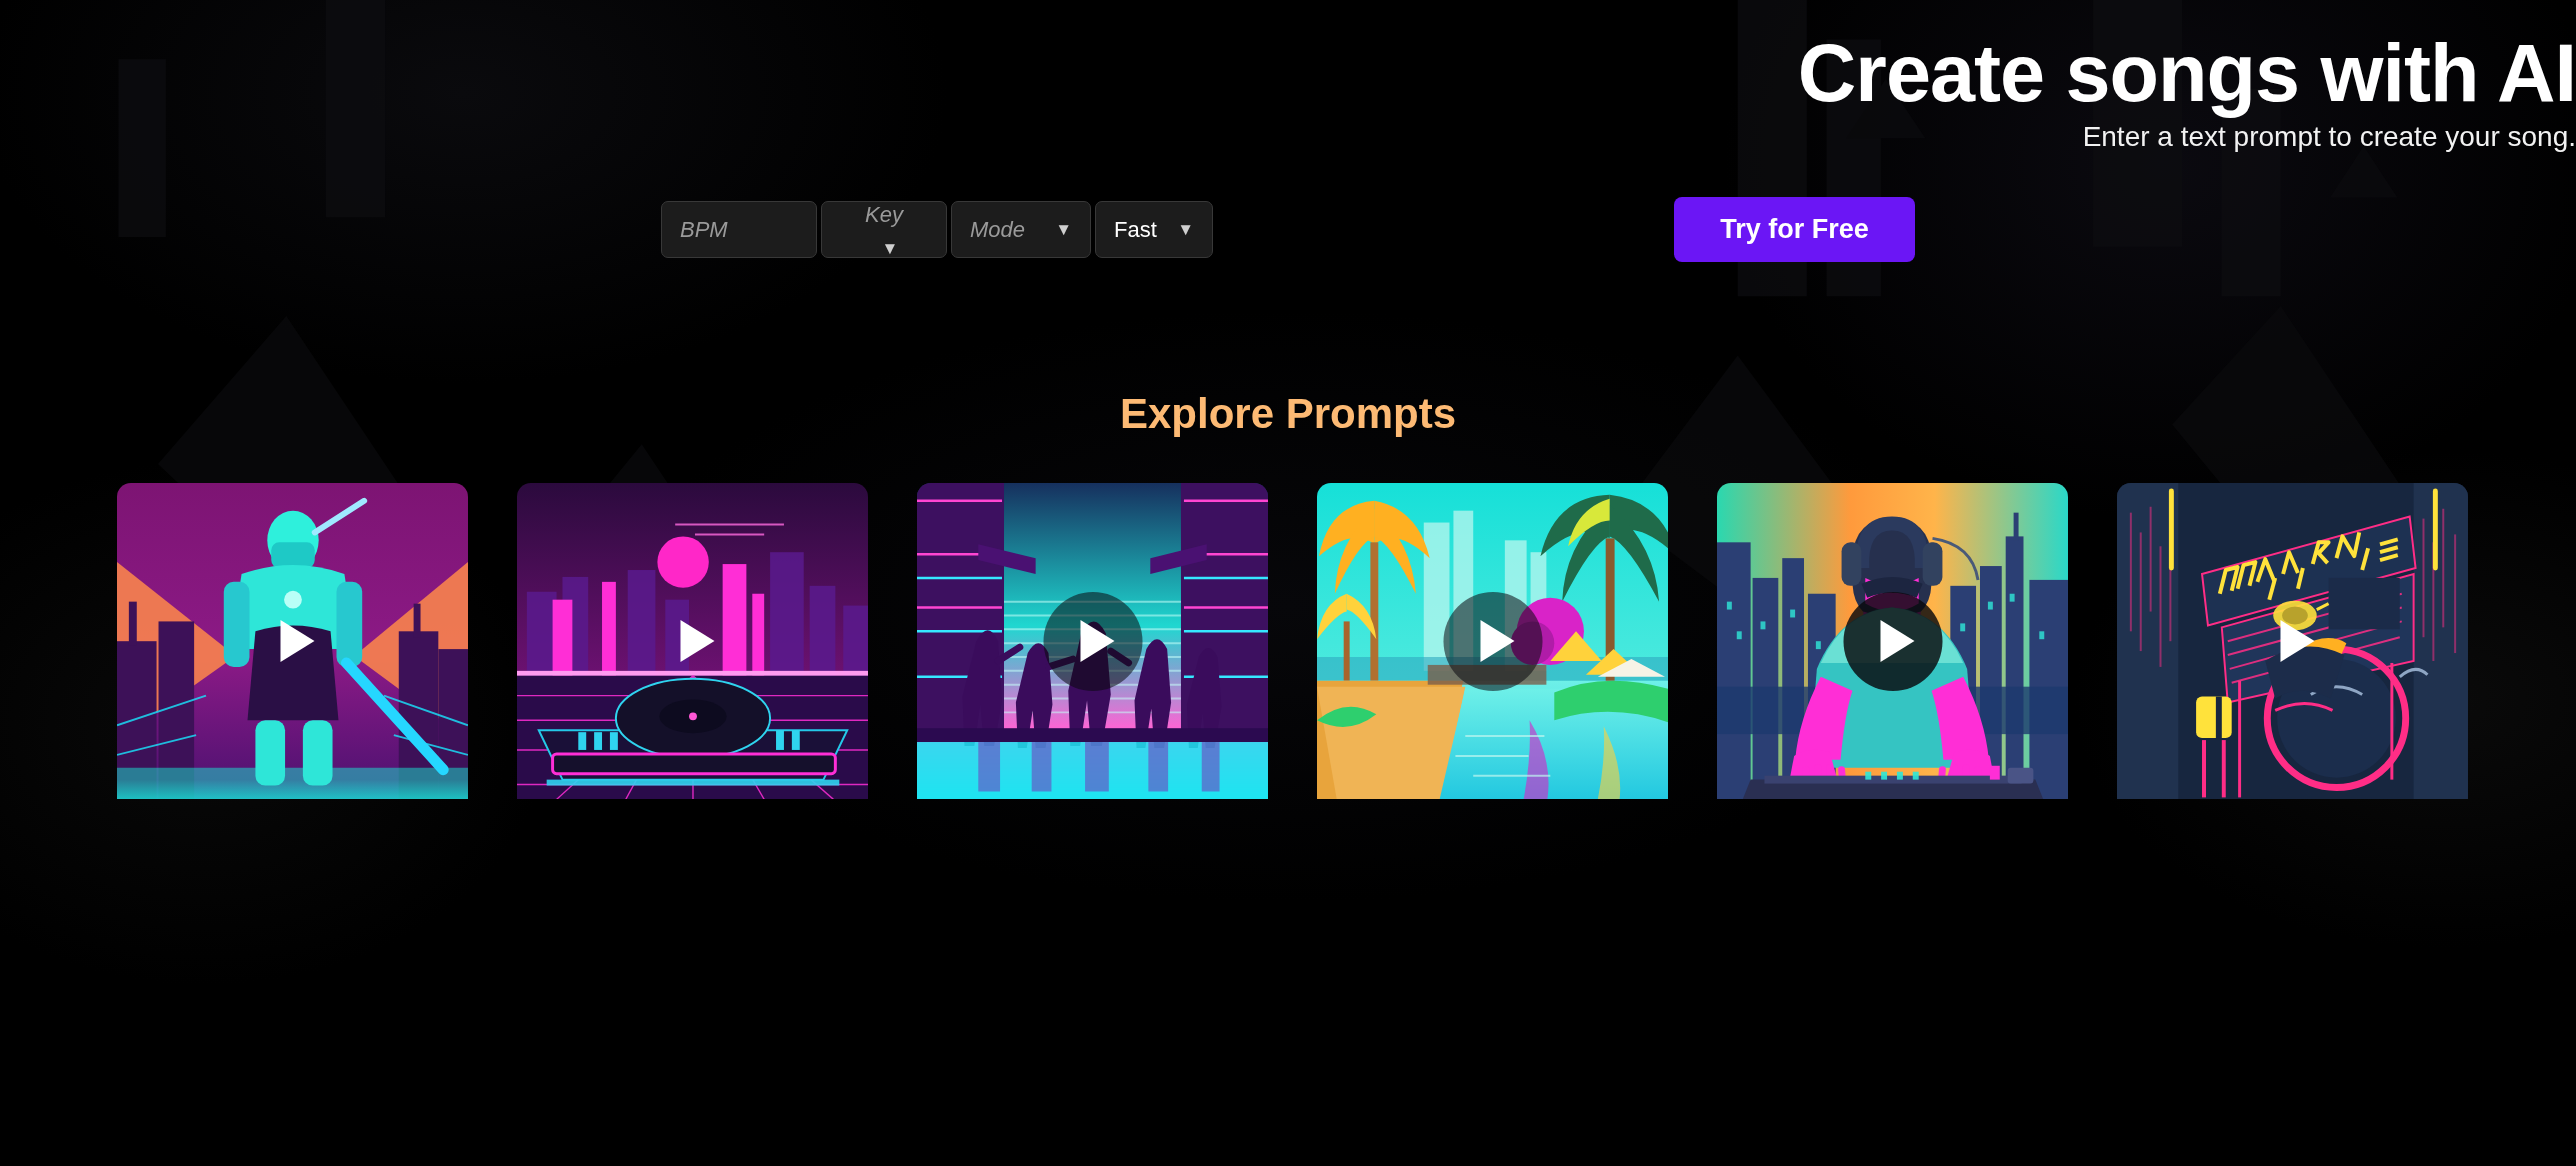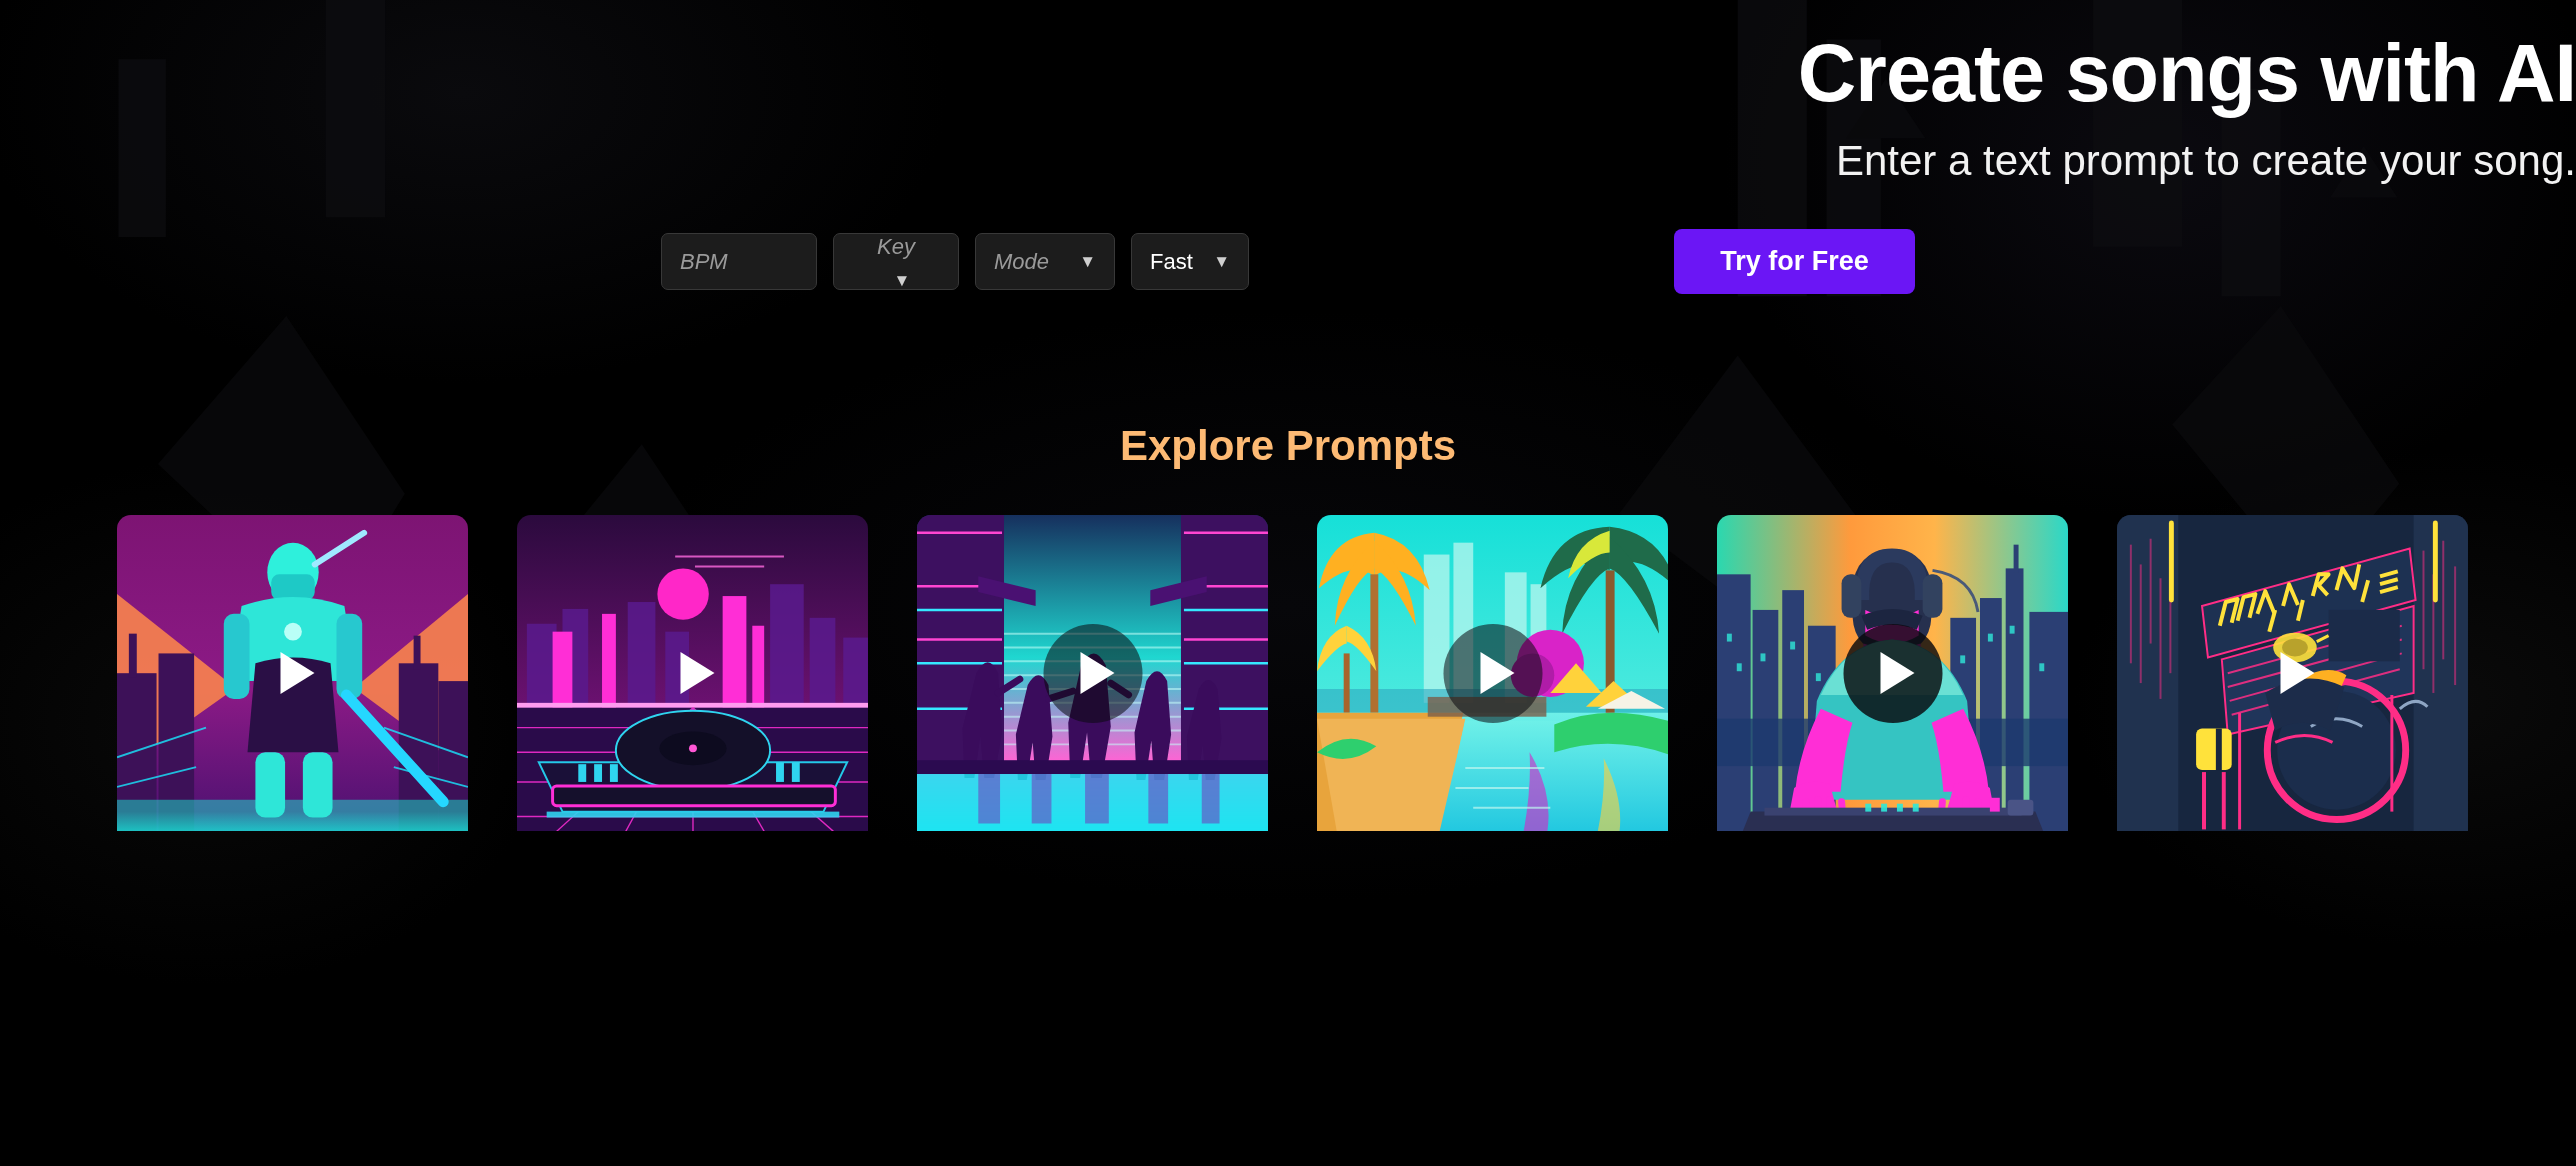--- a/index.html
+++ b/index.html
@@ -42,22 +42,22 @@
 
   .hero-title {
     font-size: 81px;
     font-weight: 700;
     letter-spacing: -1px;
     line-height: 1.08;
     color: #ffffff;
   }
 
   .hero-sub {
-    margin-top: 20px;
-    font-size: 42px;
+    margin-top: 4px;
+    font-size: 28px;
     font-weight: 400;
     color: #f2f2f2;
   }
 
   
   .form-wrap {
     width: 1254px;
     margin: 44px auto 0 auto;
   }
 
@@ -73,21 +73,21 @@
     font-size: 27px;
     padding: 0 26px;
     outline: none;
   }
   .prompt-input::placeholder { color: #8f8f8f; opacity: 1; }
 
   .controls-row {
     display: flex;
     align-items: center;
     margin-top: 22px;
-    gap: 16px;
+    gap: 4px;
   }
 
   .ctrl {
     height: 57px;
     background: #1c1c1c;
     border: 1px solid #383838;
     border-radius: 7px;
     display: flex;
     align-items: center;
     padding: 0 18px;

